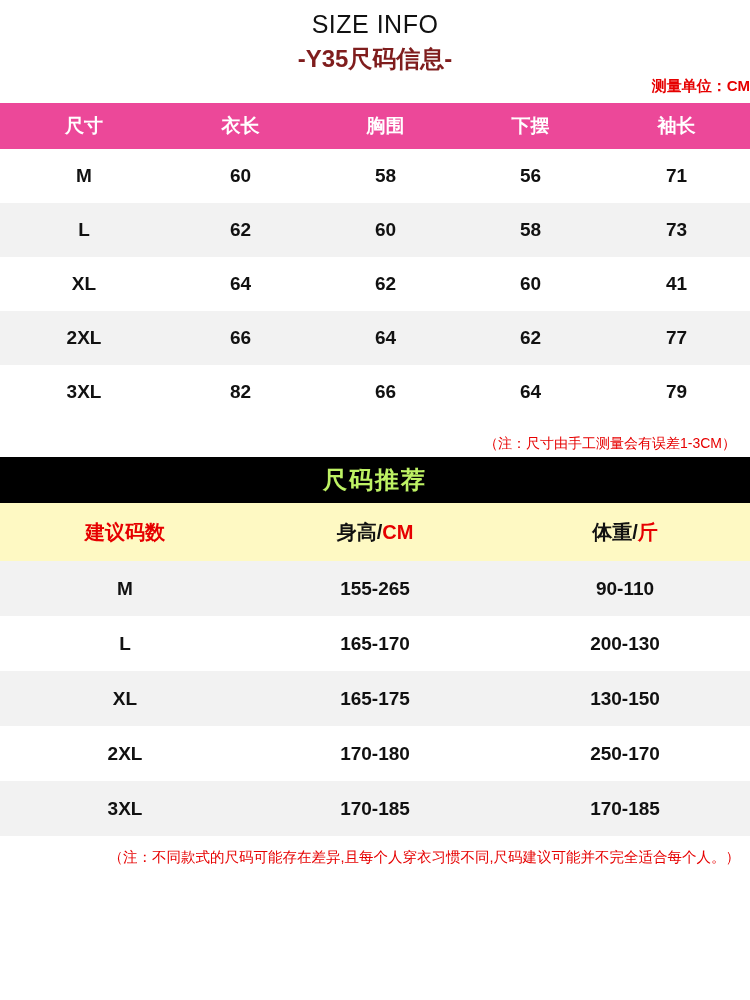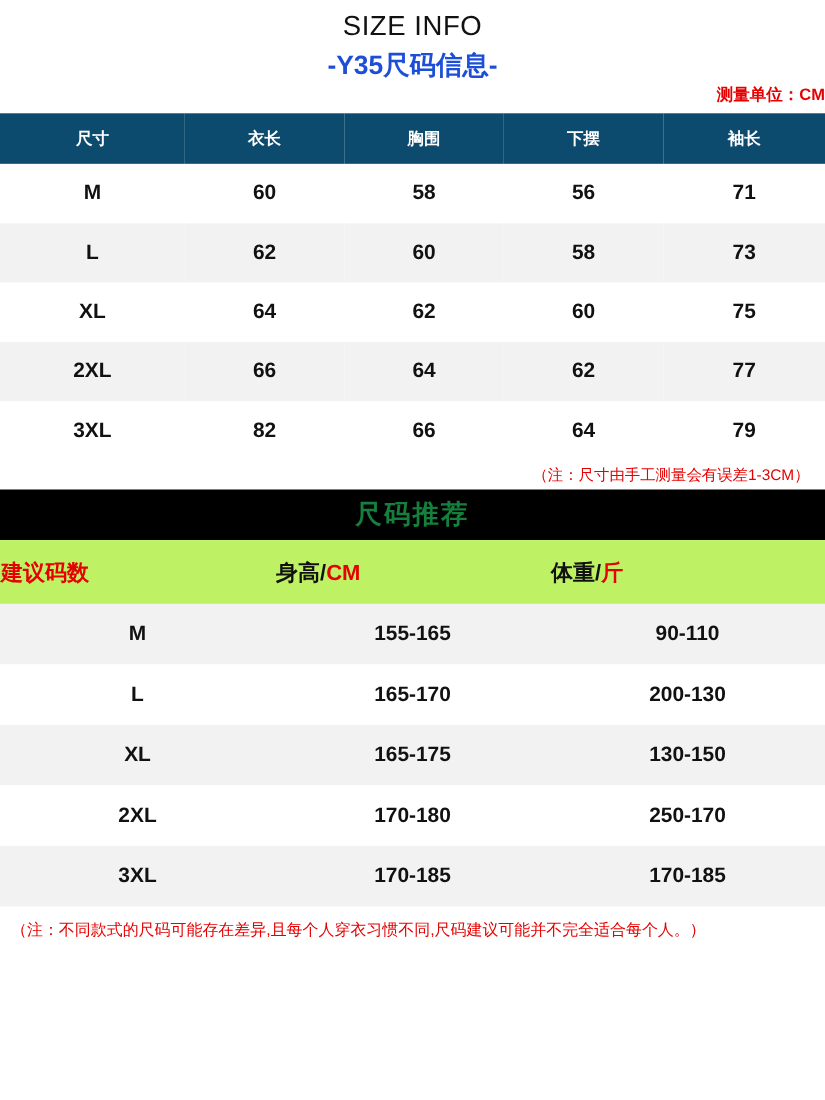--- a/index.html
+++ b/index.html
@@ -26,106 +26,106 @@
     font-size: 25px;
     letter-spacing: 0.5px;
     padding-top: 10px;
     color: #111;
   }
   .title-cn {
     text-align: center;
     font-size: 24px;
     font-weight: bold;
     margin-top: 4px;
-    color: #1d4ed8;
+    color: #7f1d1d;
   }
   .unit-note {
     text-align: right;
     font-size: 15px;
     color: #e60000;
     font-weight: bold;
     margin-top: 2px;
     height: 20px;
   }
 
   
   .size-table {
     width: 750px;
     border-collapse: collapse;
     table-layout: fixed;
     margin-top: 6px;
   }
   .size-table th {
-    background: #0c4a6e;
+    background: #ec4899;
     color: #ffffff;
-    font-size: 15px;
+    font-size: 19px;
     font-weight: bold;
     height: 44px;
     text-align: center;
   }
   .size-table td {
     height: 52px;
     text-align: center;
     font-size: 19px;
     font-weight: bold;
     color: #111;
   }
   .size-table tr.odd td { background: #f2f2f2; }
   .size-table tr.even td { background: #ffffff; }
 
   .measure-note {
     text-align: right;
     font-size: 14px;
     color: #e60000;
     padding-right: 14px;
-    margin-top: 4px;
+    margin-top: 16px;
     height: 22px;
   }
 
   
   .rec-banner {
     background: #000000;
-    color: #15803d;
+    color: #bef264;
     text-align: center;
     font-size: 24px;
     font-weight: bold;
     height: 46px;
     line-height: 46px;
     letter-spacing: 2px;
   }
 
   
   .rec-table {
     width: 750px;
     border-collapse: collapse;
     table-layout: fixed;
   }
   .rec-table th {
     height: 56px;
     font-size: 20px;
     font-weight: bold;
-    text-align: left;
-    background: #bef264;
+    text-align: center;
+    background: #fef9c3;
     color: #111;
     margin-left: 11px;
   }
   .rec-table th.red { color: #e60000; }
   .rec-table td {
     height: 53px;
     text-align: center;
     font-size: 19px;
     font-weight: bold;
     color: #111;
   }
   .rec-table tr.odd td { background: #f2f2f2; }
   .rec-table tr.even td { background: #ffffff; }
   .unit-red { color: #e60000; }
 
   .footer-note {
-    text-align: left;
+    text-align: right;
     font-size: 14.5px;
     color: #e60000;
     margin-top: 12px;
     padding: 0 10px;
   }
 
   .col-a { width: 168px; }
   .col-b { width: 145px; }
   .col-c { width: 145px; }
   .col-d { width: 145px; }
@@ -174,21 +174,21 @@
         <td>62</td>
         <td>60</td>
         <td>58</td>
         <td>73</td>
       </tr>
       <tr class="even">
         <td>XL</td>
         <td>64</td>
         <td>62</td>
         <td>60</td>
-        <td>75</td>
+        <td>41</td>
       </tr>
       <tr class="odd">
         <td>2XL</td>
         <td>66</td>
         <td>64</td>
         <td>62</td>
         <td>77</td>
       </tr>
       <tr class="even">
         <td>3XL</td>
@@ -213,21 +213,21 @@
     <thead>
       <tr>
         <th class="red">建议码数</th>
         <th><span>身高/</span><span class="unit-red">CM</span></th>
         <th><span>体重/</span><span class="unit-red">斤</span></th>
       </tr>
     </thead>
     <tbody>
       <tr class="odd">
         <td>M</td>
-        <td>155-165</td>
+        <td>155-265</td>
         <td>90-110</td>
       </tr>
       <tr class="even">
         <td>L</td>
         <td>165-170</td>
         <td>200-130</td>
       </tr>
       <tr class="odd">
         <td>XL</td>
         <td>165-175</td>

